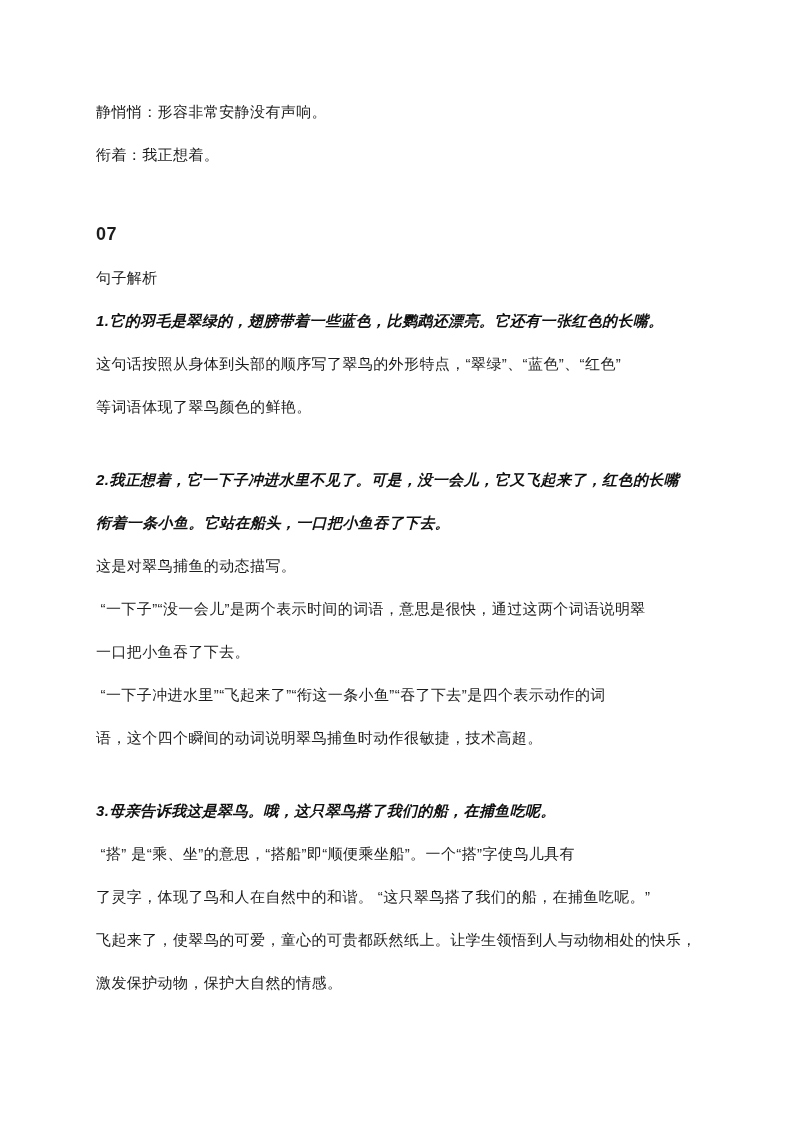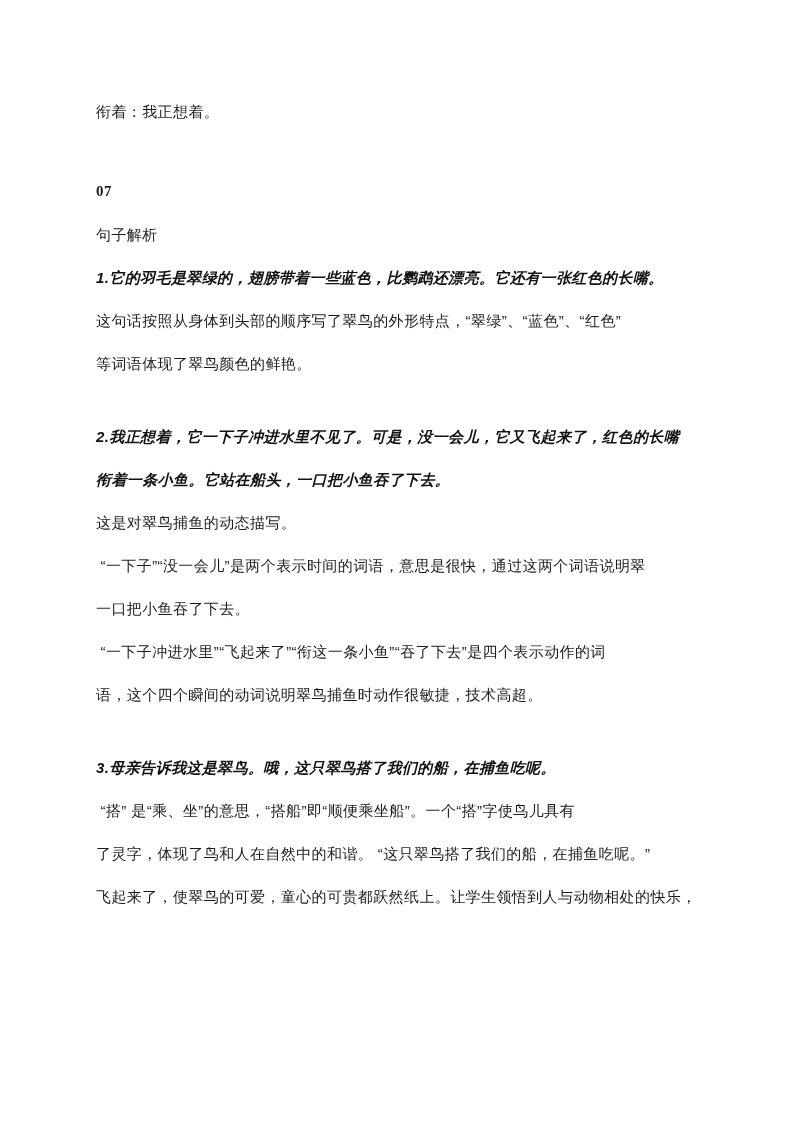--- a/index.html
+++ b/index.html
@@ -28,31 +28,31 @@
     white-space: pre-wrap;
     color: #1c1c1c;
   }
   .bold {
     font-weight: bold;
     color: #111111;
     font-style: italic;
   }
   .section-number {
     font-weight: bold;
-    font-size: 15px;
-    font-family: Liberation Serif, serif;
+    font-size: 18px;
   }
   .gap-lg { margin-top: 37px; }
   .gap-md { margin-top: 30px; }
 </style>
 </head>
 <body>
 
 <div class="page">
 
+  <div class="line">静悄悄：形容非常安静没有声响。</div>
   <div class="line">衔着：我正想着。</div>
 
   <div class="line section-number gap-lg">07</div>
   <div class="line">句子解析</div>
 
   <div class="line bold">1.它的羽毛是翠绿的，翅膀带着一些蓝色，比鹦鹉还漂亮。它还有一张红色的长嘴。</div>
   <div class="line">这句话按照从身体到头部的顺序写了翠鸟的外形特点，“翠绿”、“蓝色”、“红色”</div>
   <div class="line">等词语体现了翠鸟颜色的鲜艳。</div>
 
   <div class="line bold gap-md">2.我正想着，它一下子冲进水里不见了。可是，没一会儿，它又飞起来了，红色的长嘴</div>
@@ -60,14 +60,15 @@
   <div class="line">这是对翠鸟捕鱼的动态描写。</div>
   <div class="line"> “一下子”“没一会儿”是两个表示时间的词语，意思是很快，通过这两个词语说明翠</div>
   <div class="line">一口把小鱼吞了下去。</div>
   <div class="line"> “一下子冲进水里”“飞起来了”“衔这一条小鱼”“吞了下去”是四个表示动作的词</div>
   <div class="line">语，这个四个瞬间的动词说明翠鸟捕鱼时动作很敏捷，技术高超。</div>
 
   <div class="line bold gap-md">3.母亲告诉我这是翠鸟。哦，这只翠鸟搭了我们的船，在捕鱼吃呢。</div>
   <div class="line"> “搭” 是“乘、坐”的意思，“搭船”即“顺便乘坐船”。一个“搭”字使鸟儿具有</div>
   <div class="line">了灵字，体现了鸟和人在自然中的和谐。 “这只翠鸟搭了我们的船，在捕鱼吃呢。”</div>
   <div class="line">飞起来了，使翠鸟的可爱，童心的可贵都跃然纸上。让学生领悟到人与动物相处的快乐，</div>
+  <div class="line">激发保护动物，保护大自然的情感。</div>
 
 </div>
 
 </body></html>

